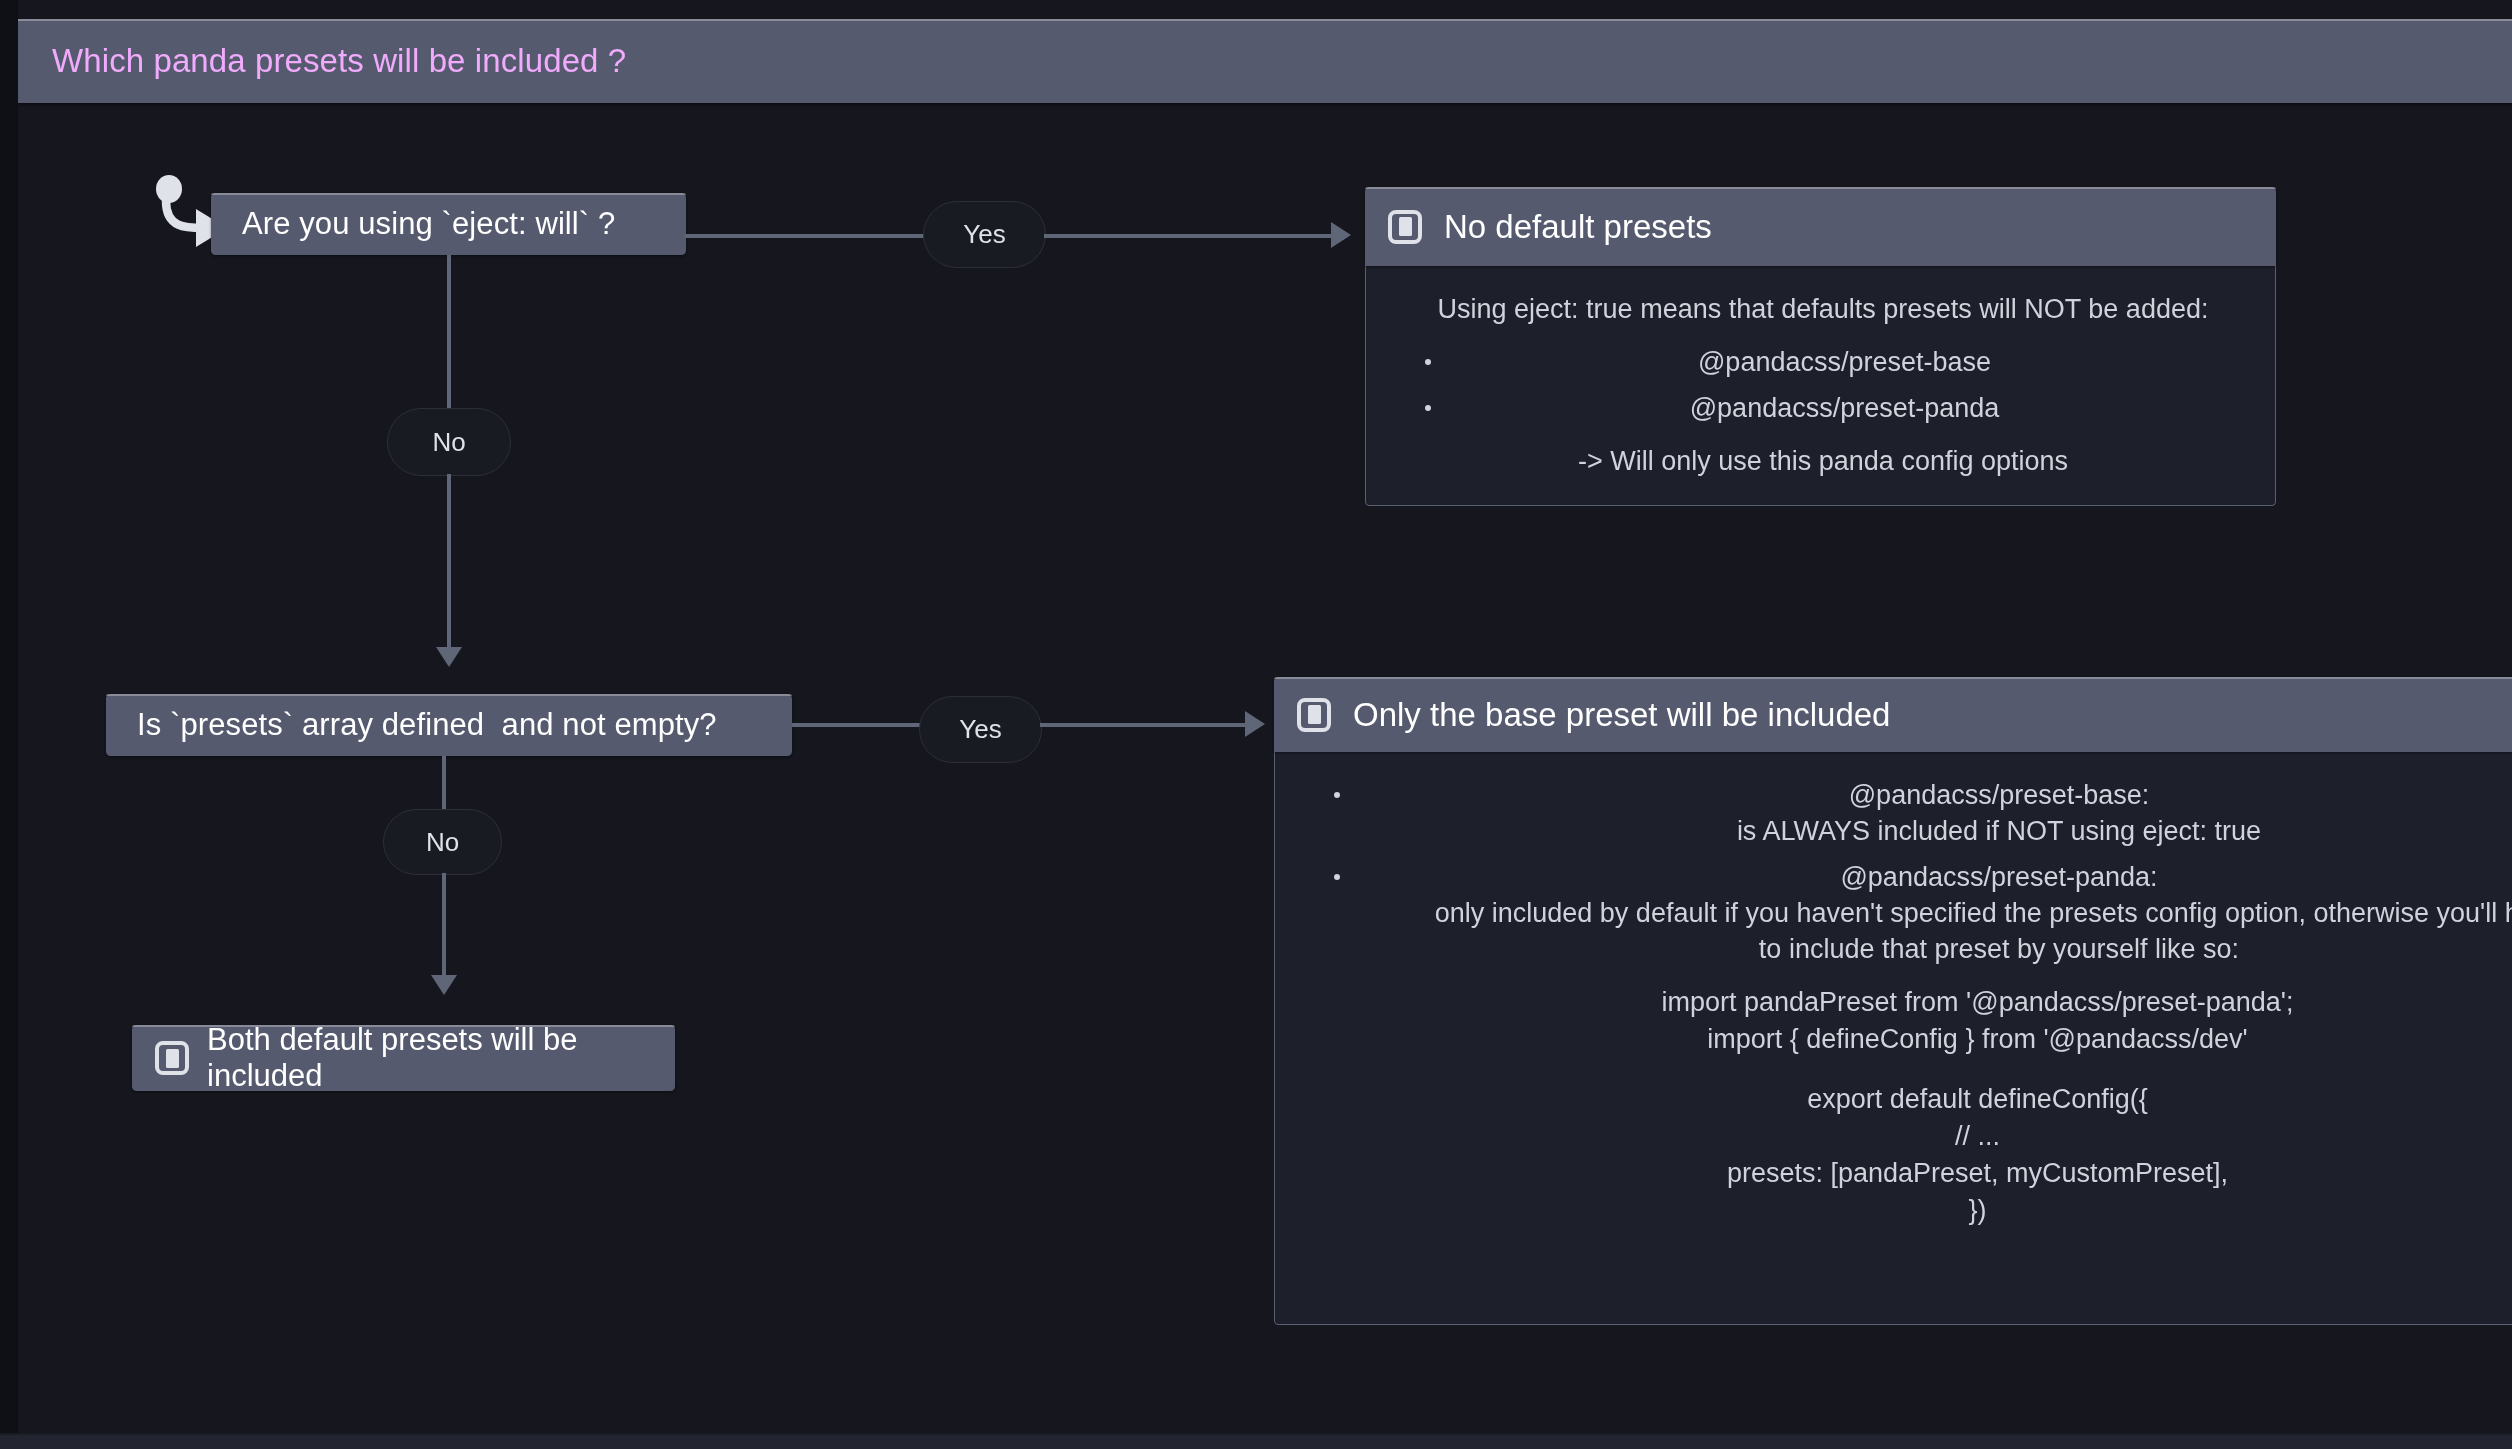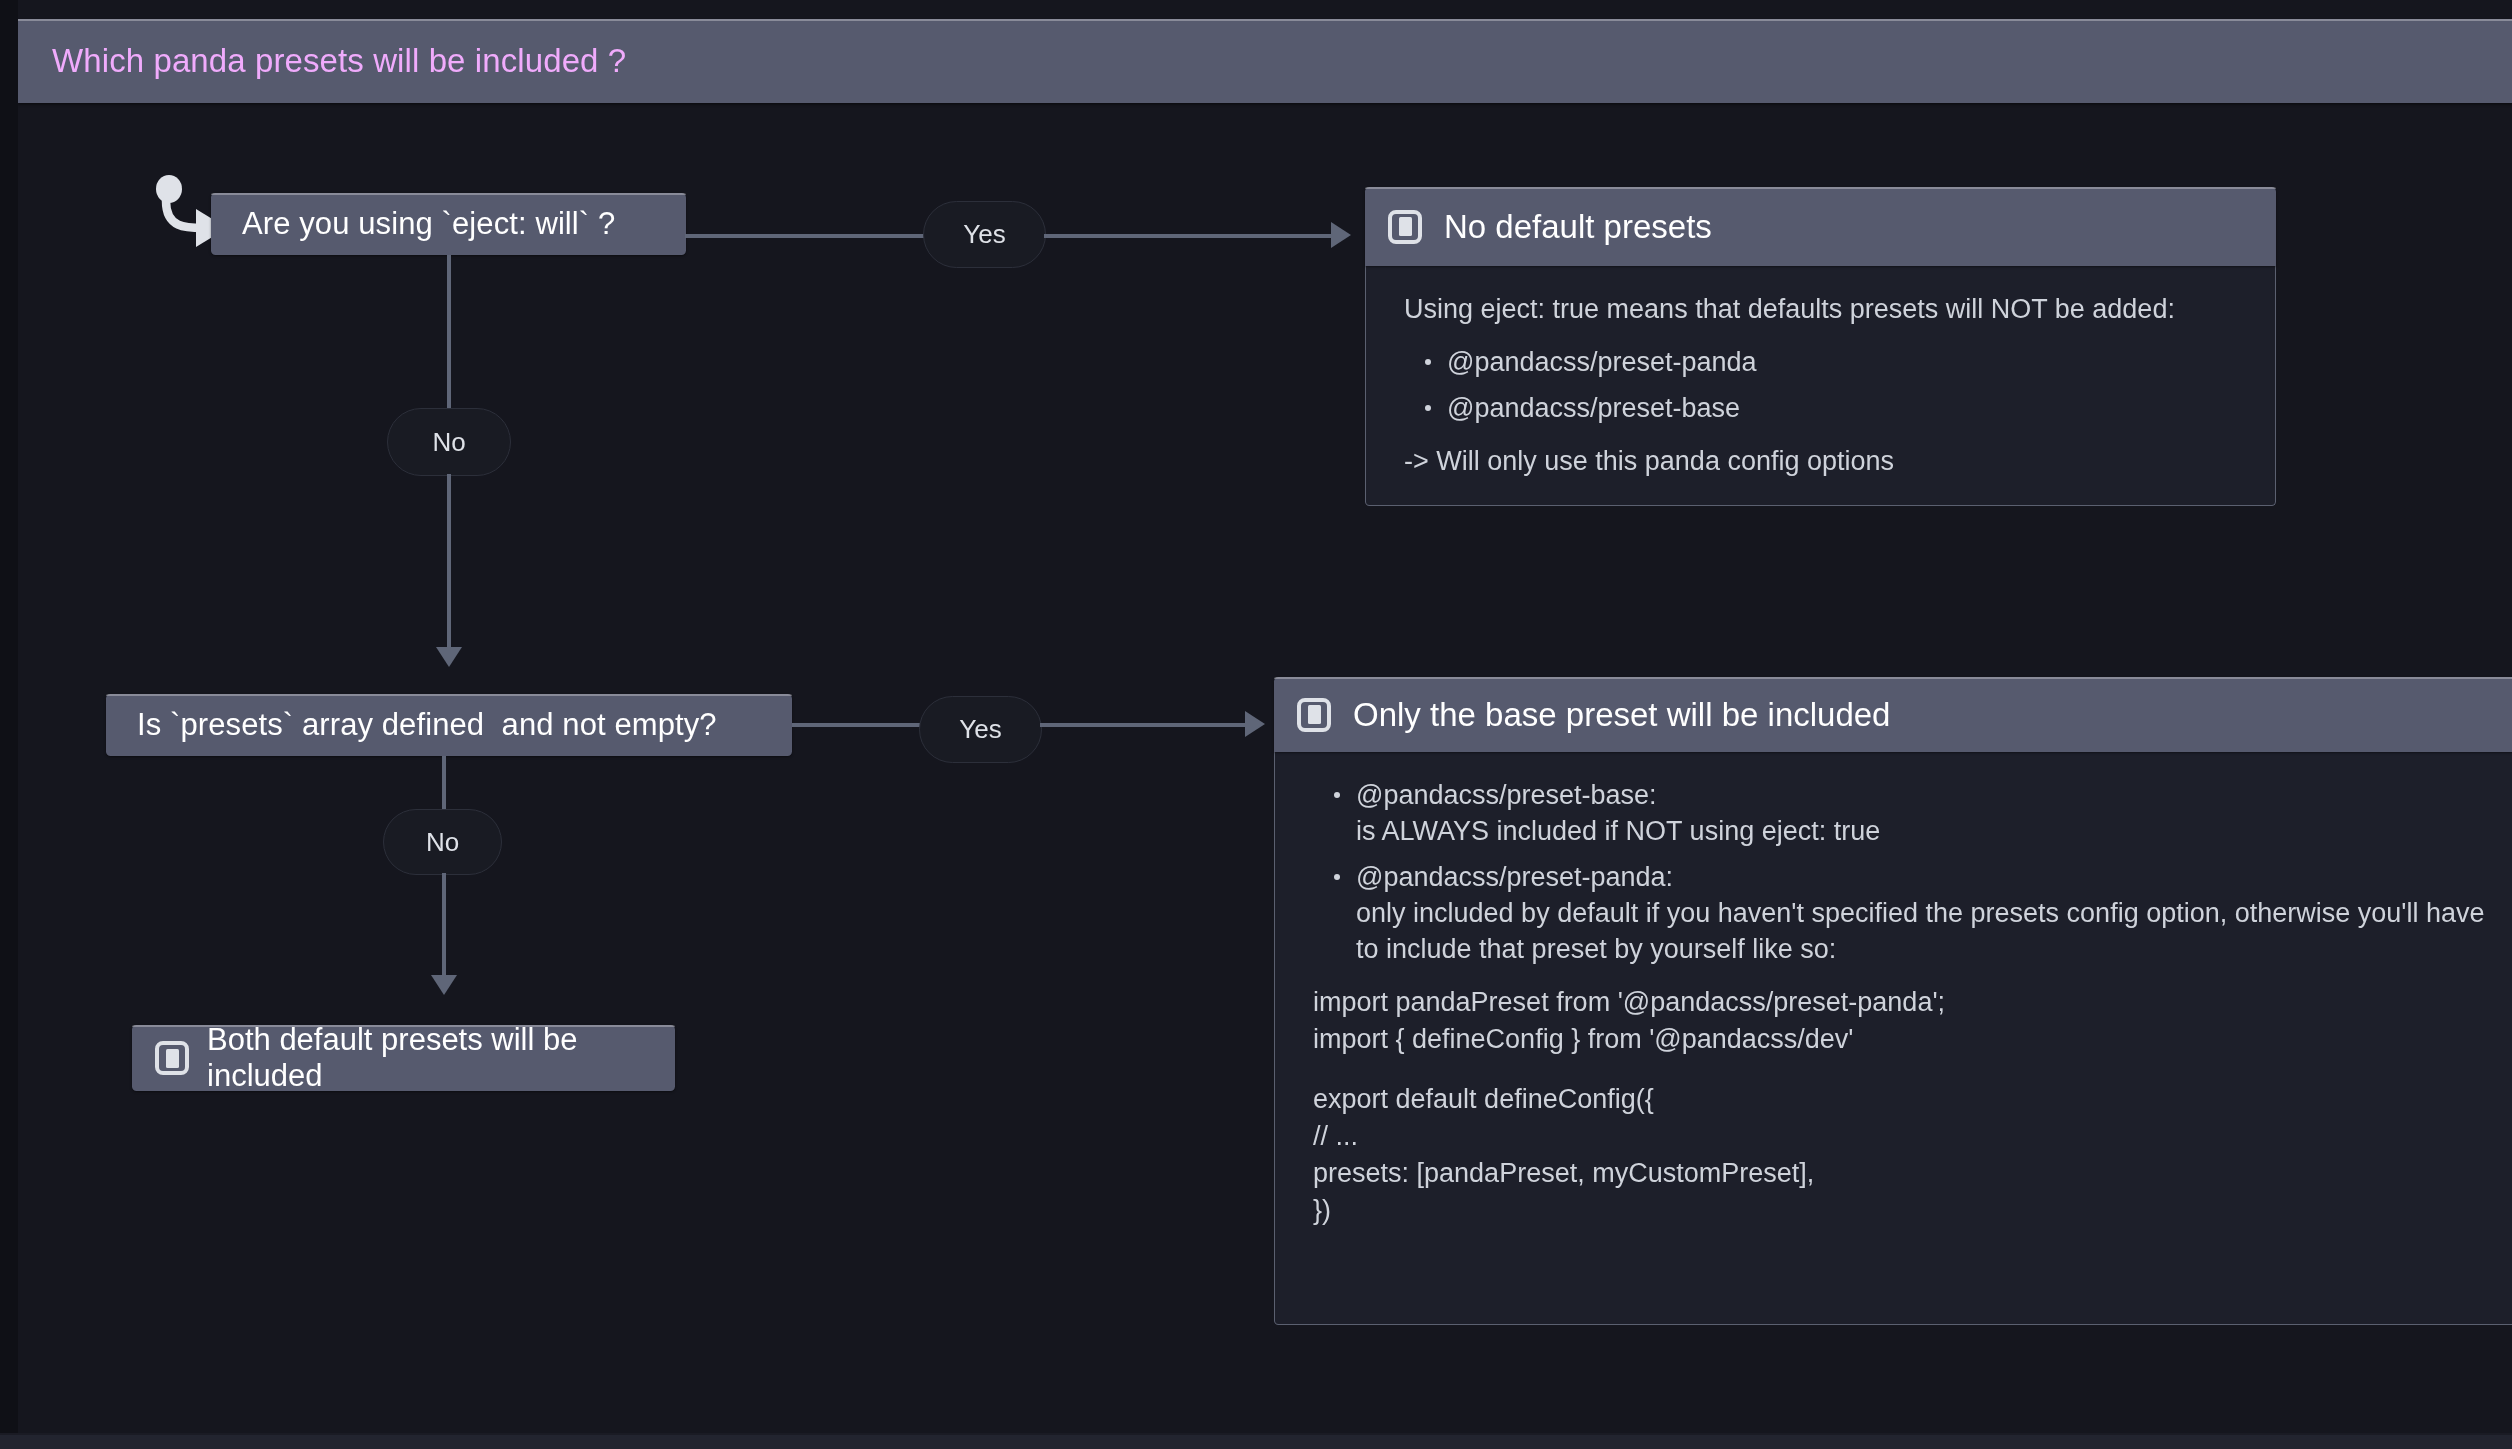--- a/index.html
+++ b/index.html
@@ -95,20 +95,21 @@
     width: 13px;
     height: 19px;
     background: #dfe2e8;
     border-radius: 1.5px;
   }
 
   
   .panel {
     position: absolute;
     box-sizing: border-box;
+    text-align: center;
   }
   .panel-head {
     position: relative;
     background: #565a6e;
     color: #fff;
     border-radius: 4.5px 4.5px 0 0;
     display: flex;
     align-items: center;
     gap: 22px;
     padding: 0 23px;
@@ -292,22 +293,22 @@
     <div class="panel-head" style="height:79px;">
       <div class="node-top-hl"></div>
       <span class="note-icon">
           <i></i>
         </span>
       <span>No default presets</span>
     </div>
     <div class="panel-body" style="height:240px;">
       <p>Using eject: true means that defaults presets will NOT be added:</p>
       <ul>
+        <li><span>@pandacss/preset-base</span></li>
         <li><span>@pandacss/preset-panda</span></li>
-        <li><span>@pandacss/preset-base</span></li>
       </ul>
       <p class="tight">-&gt; Will only use this panda config options</p>
     </div>
   </div>
 
   <div class="panel" style="left:1274px; top:677px; width:1402px;">
     <div class="panel-head" style="height:75px;">
       <div class="node-top-hl"></div>
       <span class="note-icon">
           <i></i>

